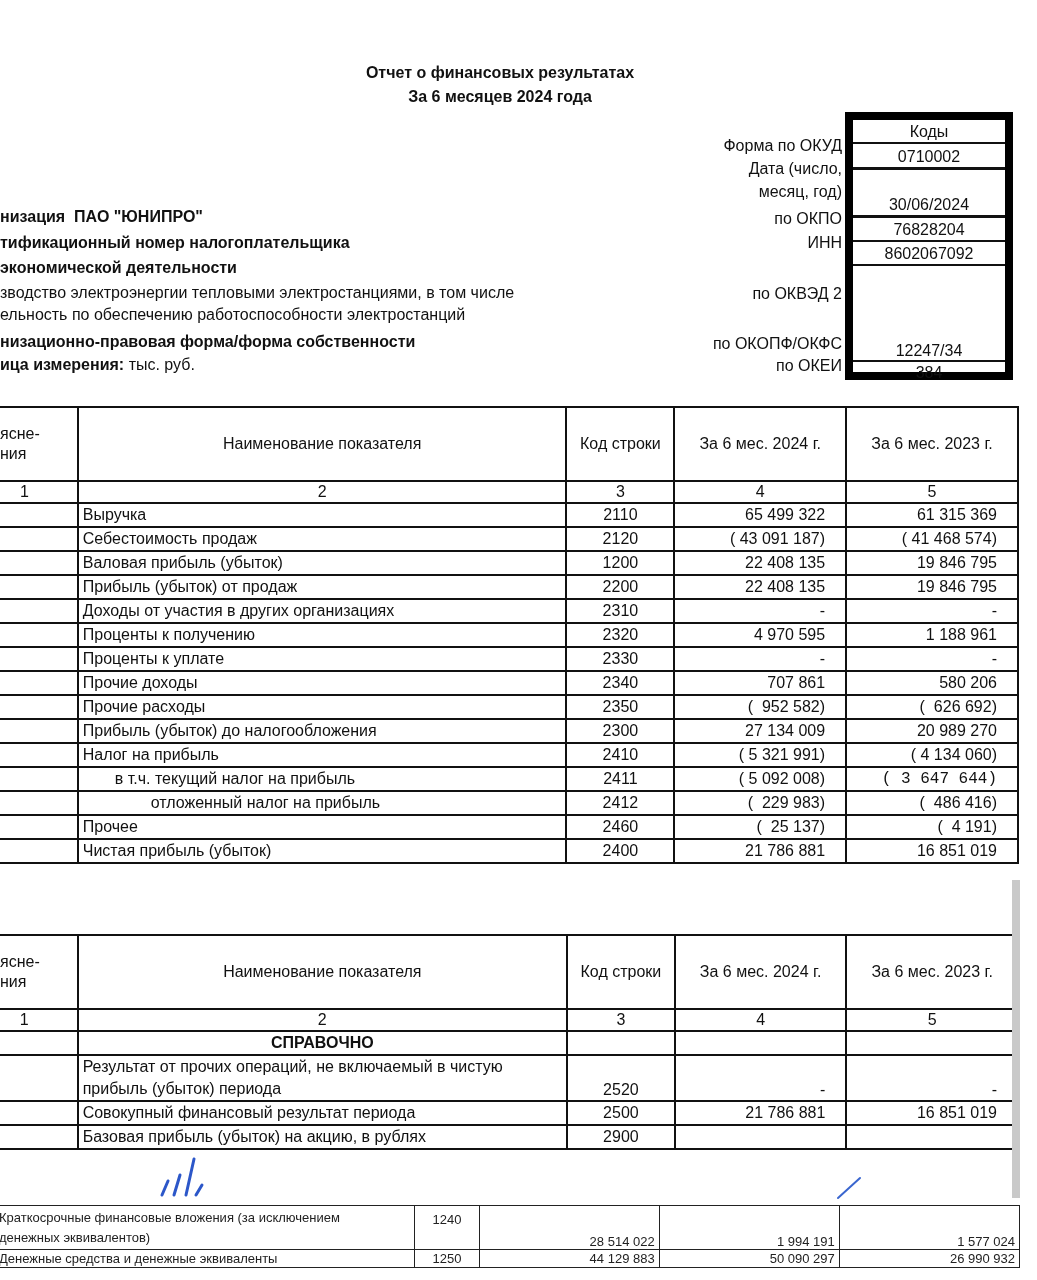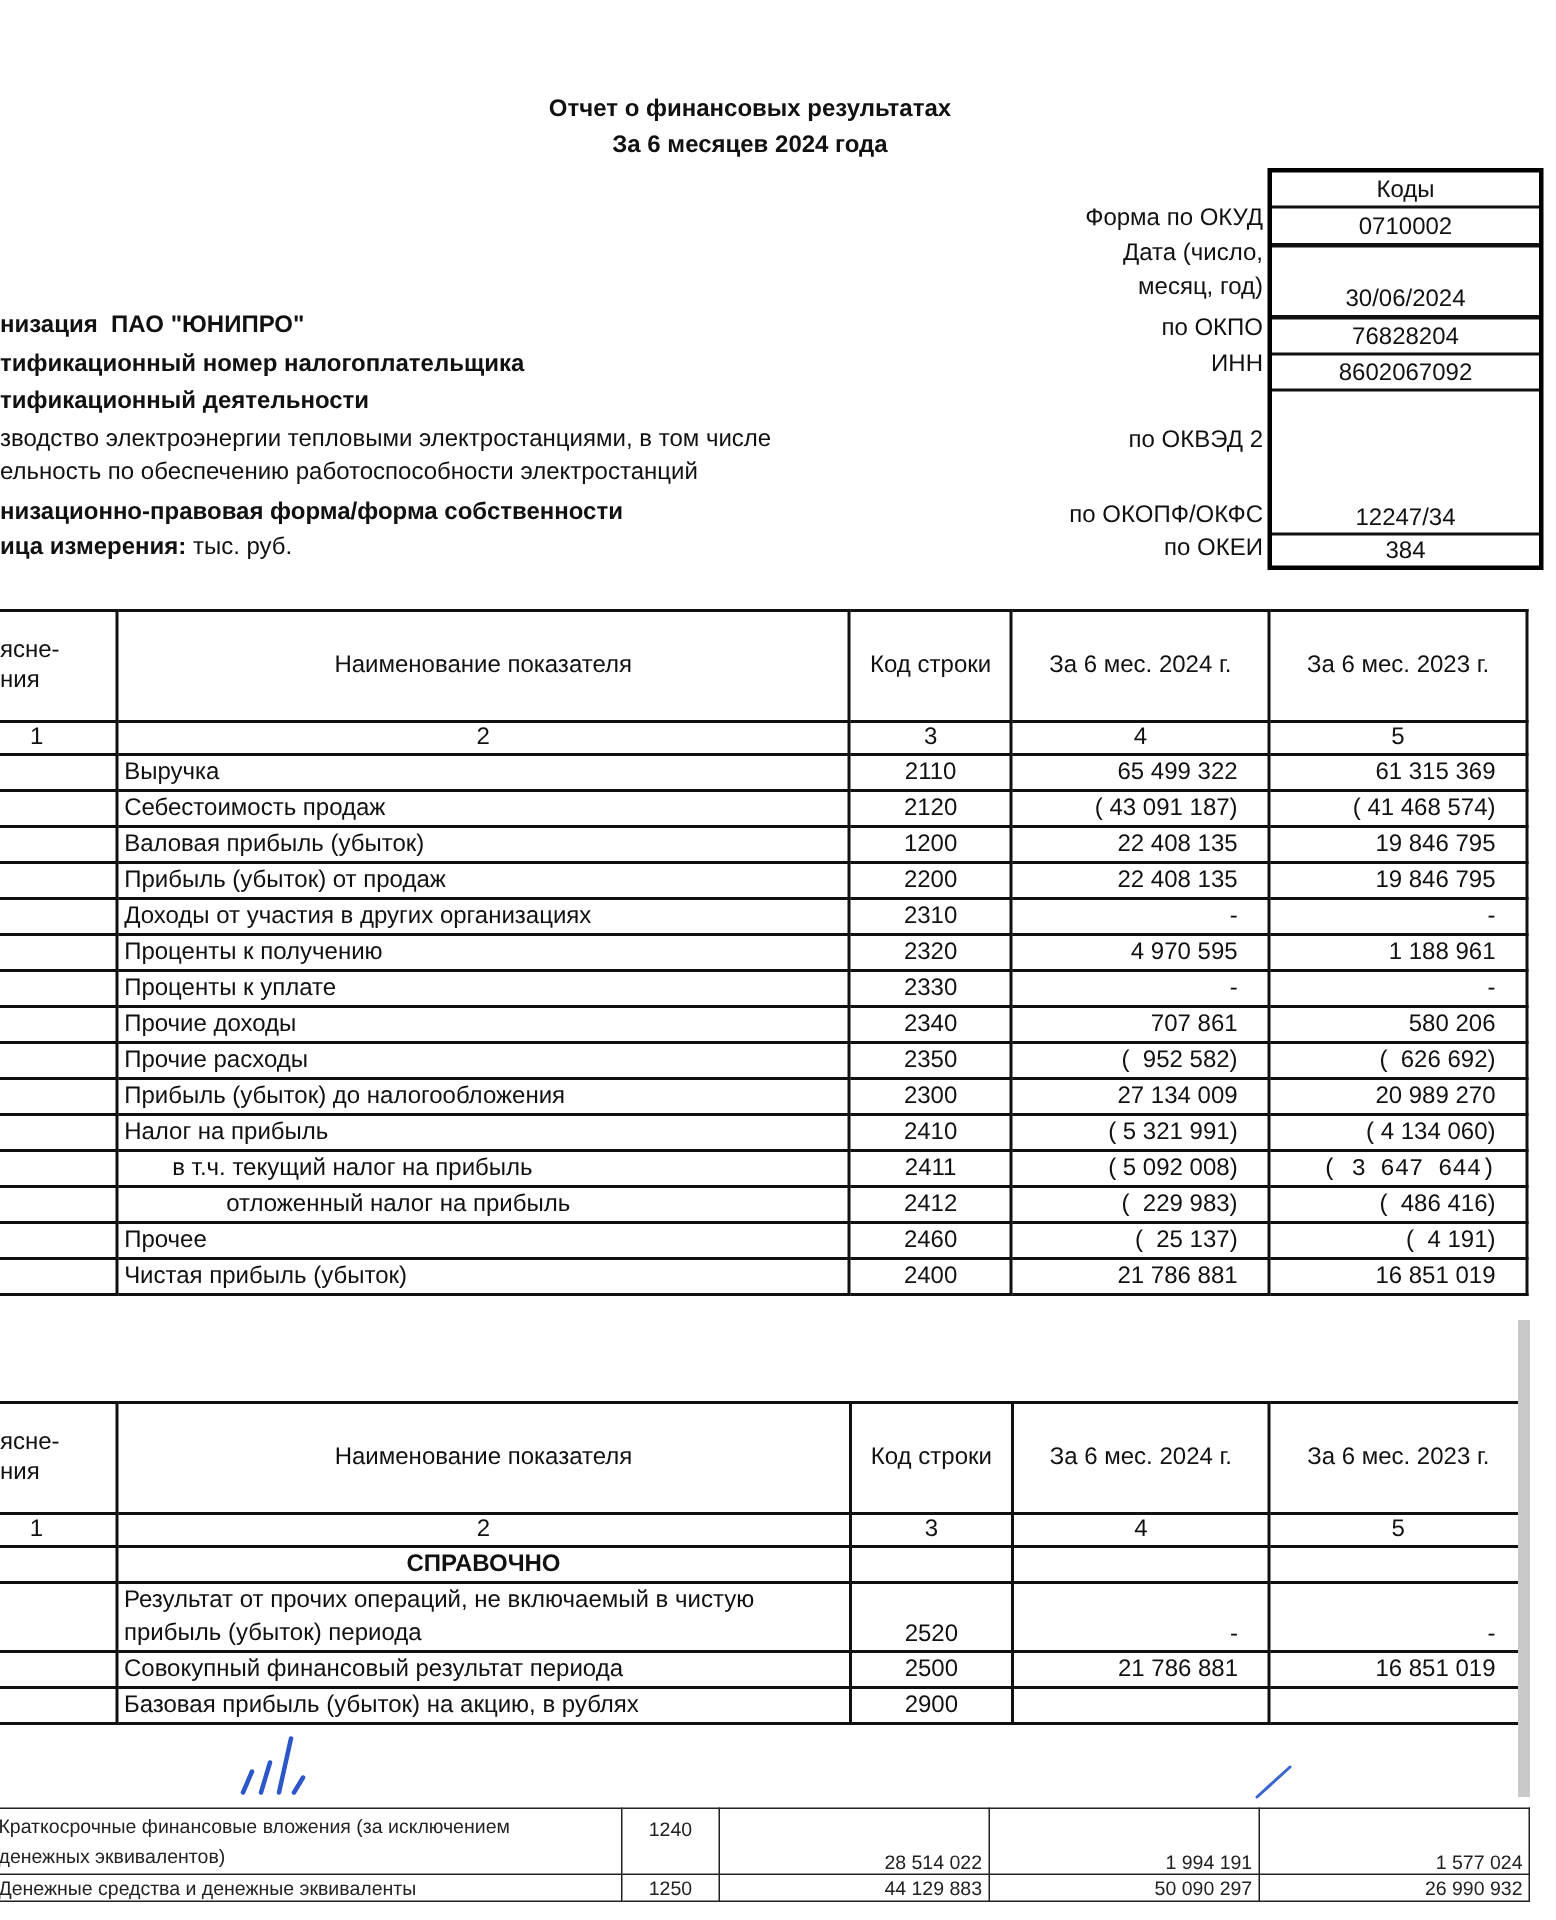--- a/index.html
+++ b/index.html
@@ -4,21 +4,21 @@
 <style>
   html, body { margin:0; padding:0; background:#ffffff; }
   body { width:1037px; height:1280px; position:relative; overflow:hidden;
          font-family:"Liberation Sans", sans-serif; color:#111; }
   .abs { position:absolute; }
   .title { left:0; width:1000px; text-align:center; font-weight:bold; font-size:16px; }
   .meta { left:0; font-size:16px; white-space:nowrap; }
   .meta b { font-weight:bold; }
   .codelbl { text-align:right; font-size:16px; right:195px; white-space:nowrap; }
   
-  #codes { left:845px; top:112px; width:184px; height:268px; border:3px solid #000000; box-sizing:border-box; }
+  #codes { left:845px; top:112px; width:168px; height:268px; border:8px solid #000000; box-sizing:border-box; }
   #codes .cell { position:absolute; left:0; right:0; border-bottom:2px solid #111; text-align:center; font-size:16px; box-sizing:border-box; }
   
   table.fin { position:absolute; border-collapse:collapse; font-size:16px; }
   table.fin td { border:2px solid #111; padding:0 4px; height:22px; line-height:20px; white-space:nowrap; }
   table.fin td.c { text-align:center; }
   table.fin td.r { text-align:right; padding-right:20px;padding-left:21px; }
   table.fin tr.hdr td { height:72px; text-align:center; }
   table.fin tr.num td { height:20px; text-align:center; }
   .ind1 { padding-left:36px !important; }
   .ind2 { padding-left:72px !important; }
@@ -30,21 +30,21 @@
 <body>
 
 <div class="abs title" style="top:64px;">Отчет о финансовых результатах</div>
 <div class="abs title" style="top:88px;">За 6 месяцев 2024 года</div>
 
 <div class="abs meta" style="top:208px;">
   <b>низация</b>&nbsp;
   <b>ПАО "ЮНИПРО"</b>
 </div>
 <div class="abs meta" style="top:234px;font-weight:bold;">тификационный номер налогоплательщика</div>
-<div class="abs meta" style="top:259px;font-weight:bold;">тификационный деятельности</div>
+<div class="abs meta" style="top:259px;font-weight:bold;">экономической деятельности</div>
 <div class="abs meta" style="top:284px;">зводство электроэнергии тепловыми электростанциями, в том числе</div>
 <div class="abs meta" style="top:306px;">ельность по обеспечению работоспособности электростанций</div>
 <div class="abs meta" style="top:333px;font-weight:bold;">низационно-правовая форма/форма собственности</div>
 <div class="abs meta" style="top:356px;">
   <b>ица измерения:</b>
   <span>тыс. руб.</span>
 </div>
 
 <div class="abs codelbl" style="top:137px;">Форма по ОКУД</div>
 <div class="abs codelbl" style="top:160px;">Дата (число,</div>

